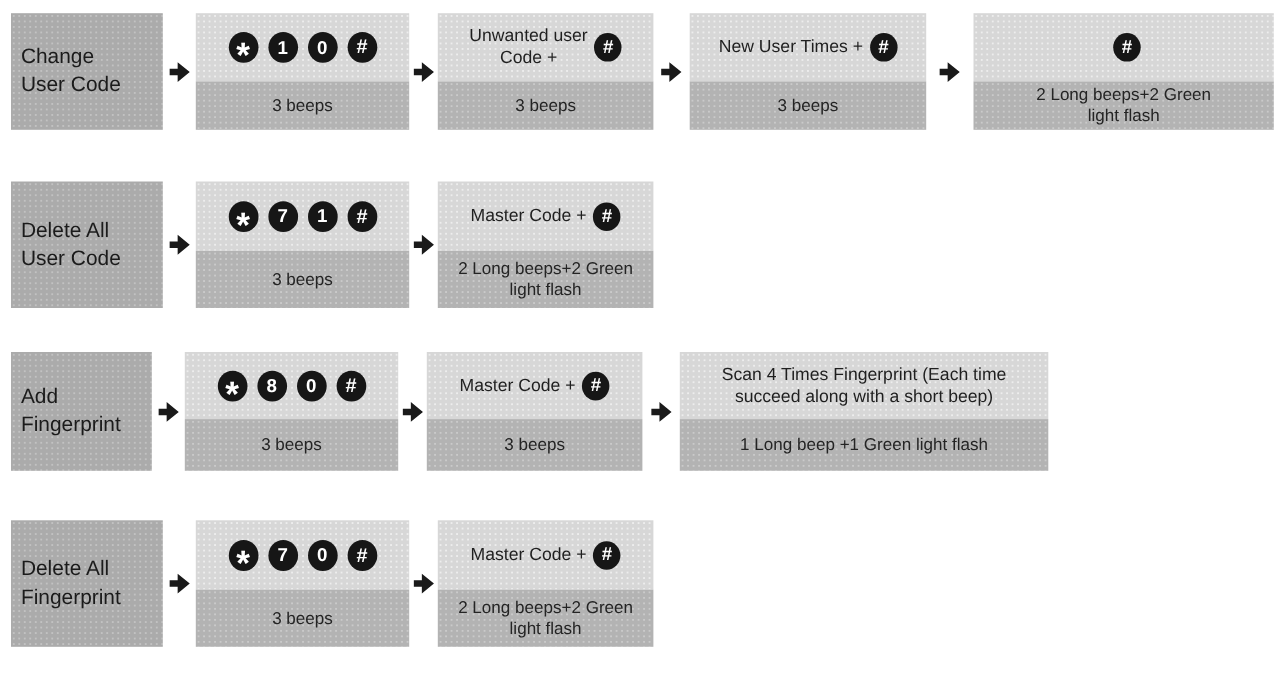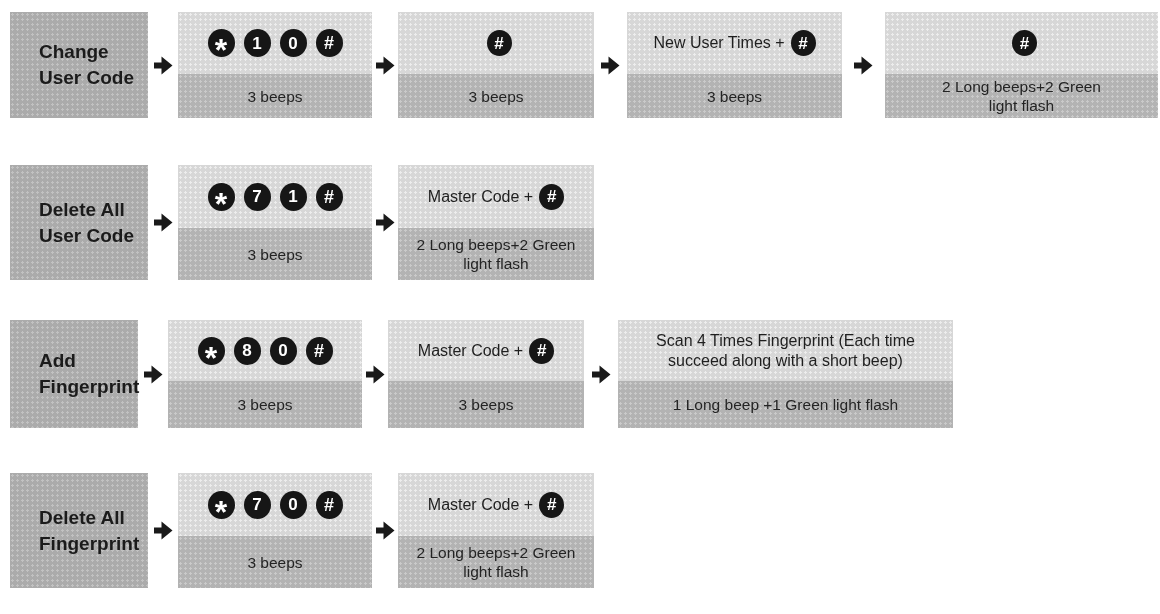--- a/index.html
+++ b/index.html
@@ -6,22 +6,22 @@
   body { font-family:"Liberation Sans","DejaVu Sans",sans-serif; }
   #diagram {
     position:relative; width:1160px; height:614px; background:#ffffff; overflow:hidden;
   }
   .flow-row { position:absolute; left:10px; display:flex; align-items:stretch; }
   .flow-label {
     background-color:#ababab;
     background-image:radial-gradient(circle, rgba(255,255,255,0.28) 1px, transparent 1.3px);
     background-size:5px 5px;
     display:flex; align-items:center;
-    padding-left:29px; box-sizing:border-box;
-    font-weight:bold; font-size:19px; line-height:26px; color:#1b1b1b;
+    padding-left:9px; box-sizing:border-box;
+    font-weight:normal; font-size:19px; line-height:26px; color:#1b1b1b;
     white-space:pre-line;
   }
   .arrow-cell { display:flex; align-items:center; justify-content:center; flex:none; }
   .step-box { display:flex; flex-direction:column; flex:none; }
   .step-top {
     background-color:#d7d7d7;
     background-image:radial-gradient(circle, rgba(255,255,255,0.55) 1px, transparent 1.3px);
     background-size:5px 5px;
     display:flex; align-items:center; justify-content:center;
     padding:0 6px; box-sizing:border-box; flex:none;
@@ -88,20 +88,22 @@
           <span class="step-result">3 beeps</span>
         </div>
       </div>
       <span class="arrow-cell" style="width: 26px;">
         <svg width="19" height="23" viewBox="0 0 19 23">
           <path d="M0 8.5 H7.5 V2.5 L18.5 11.5 L7.5 20.5 V14.5 H0 Z" fill="#1a1a1a"></path>
         </svg>
       </span>
       <div class="step-box" style="width: 196px;">
         <div class="step-top" style="height: 62px;">
+          <span class="step-action">Unwanted user
+Code +</span>
           <span class="key key-hash inline-key">
             <span class="g">#</span>
           </span>
         </div>
         <div class="step-bottom">
           <span class="step-result">3 beeps</span>
         </div>
       </div>
       <span class="arrow-cell" style="width: 33px;">
         <svg width="19" height="23" viewBox="0 0 19 23">

